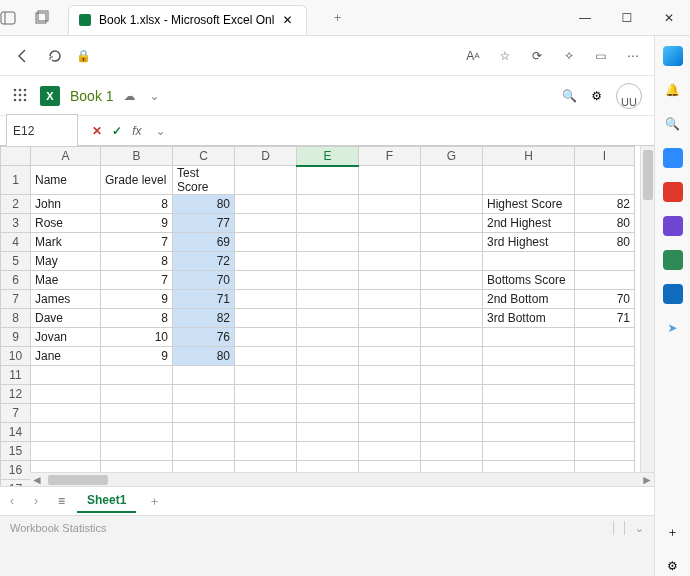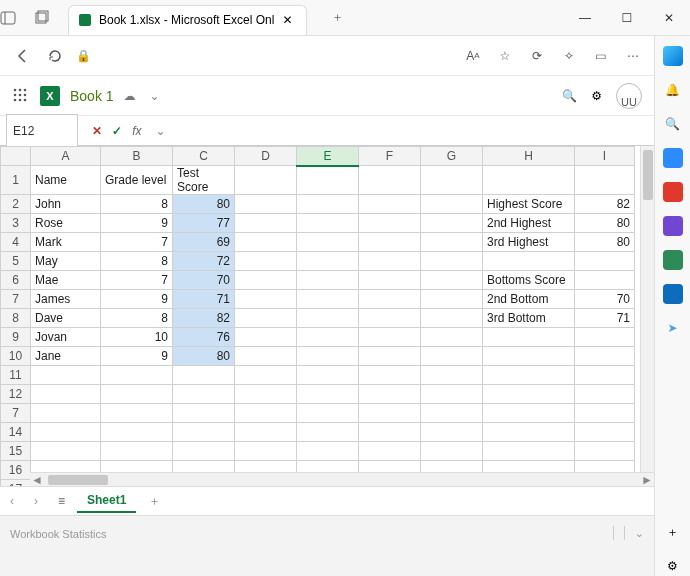--- a/index.html
+++ b/index.html
@@ -52,21 +52,21 @@
 .scroll-h{position:absolute;bottom:0;left:30px;right:0;height:14px;background:#f1f1f1;border-top:1px solid #ddd;display:flex;align-items:center}
 .scroll-h .thumb{width:60px;height:10px;background:#c8c8c8;margin-left:4px;border-radius:2px}
 .scroll-h .arrow{width:14px;text-align:center;color:#888}
 .scroll-v{position:absolute;top:0;right:0;width:14px;bottom:14px;background:#f1f1f1;border-left:1px solid #ddd}
 .scroll-v .thumb{width:10px;height:50px;background:#c8c8c8;margin:4px auto;border-radius:2px}
 .sheet-tabs{height:30px;background:#fff;display:flex;align-items:center;gap:12px;padding:0 10px;border-top:1px solid #ddd;border-bottom:1px solid #ddd}
 .sheet-tabs .nav{color:#999;width:12px}
 .sheet-tabs .menu{color:#666}
 .sheet-tabs .tab-active{padding:4px 10px;border-bottom:2px solid #107c41;color:#107c41;font-weight:600}
 .sheet-tabs .addsheet{color:#888}
-.statusbar{height:24px;background:#f3f3f3;display:flex;align-items:flex-end;padding:0 10px;font-size:11px;color:#999;gap:4px;justify-content:space-between}
+.statusbar{height:24px;background:#f3f3f3;display:flex;align-items:center;padding:0 10px;font-size:11px;color:#999;gap:4px;justify-content:space-between}
 .statusbar .sep{width:1px;height:14px;background:#ccc}
 .rightrail{position:absolute;right:0;top:36px;width:36px;bottom:0;background:#f8f8f8;border-left:1px solid #e0e0e0;display:flex;flex-direction:column;align-items:center;gap:14px;padding-top:10px}
 .rightrail .rico{width:20px;height:20px;border-radius:4px}
 .content-wrap{margin-right:36px}
 svg{display:block}
 </style>
 </head>
 <body>
 
 <div class="titlebar">

